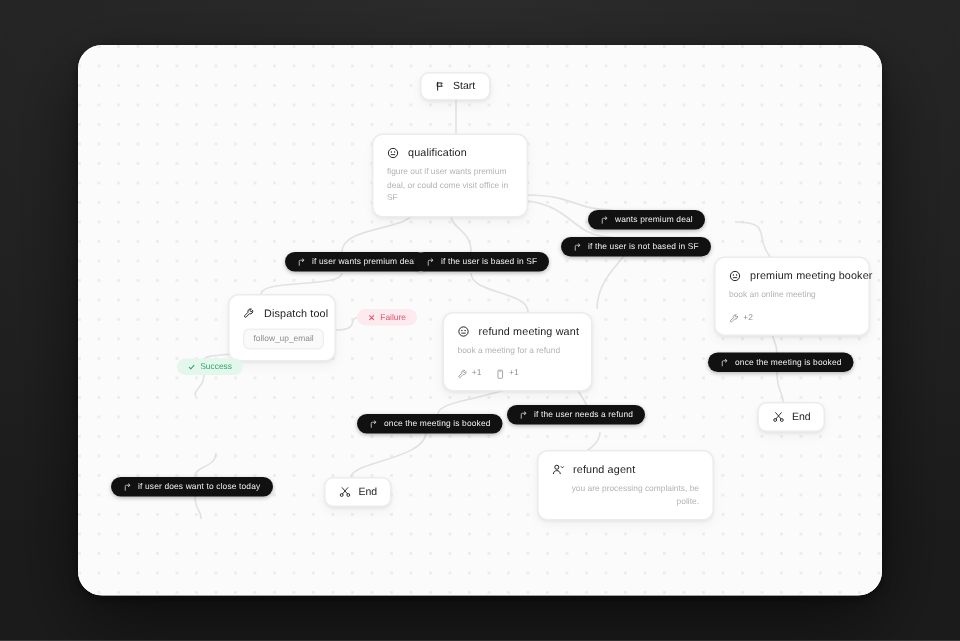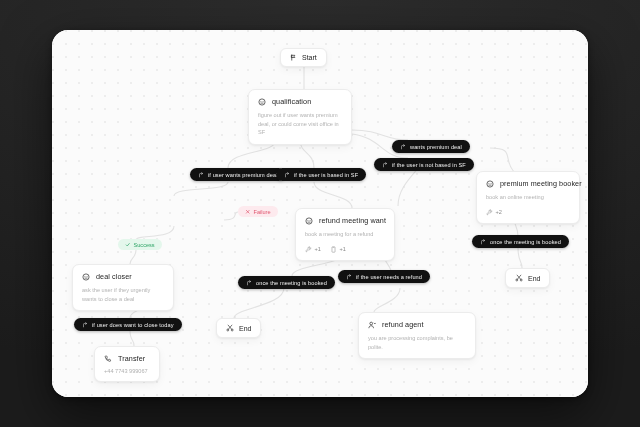--- a/index.html
+++ b/index.html
@@ -223,20 +223,31 @@
           <span class="ico">
             <svg width="7" height="7" viewBox="0 0 16 16">
                 <path d="M11.2 2.2a3.4 3.4 0 00-4.5 4.2L2.4 10.7a1.3 1.3 0 101.9 1.9l4.3-4.3a3.4 3.4 0 004.2-4.5l-2 2-1.7-1.7z" fill="none" stroke="#8a8a8a" stroke-width="1.2" stroke-linejoin="round"></path>
               </svg>
           </span>
           <span>+2</span>
         </span>
       </div>
     </div>
 
+    <div class="node card" style="left:100px; top:166px; width:72px;">
+      <div class="card-head">
+        <span class="ico">
+          <svg width="8" height="8" viewBox="0 0 16 16">
+              <path d="M11.2 2.2a3.4 3.4 0 00-4.5 4.2L2.4 10.7a1.3 1.3 0 101.9 1.9l4.3-4.3a3.4 3.4 0 004.2-4.5l-2 2-1.7-1.7z" fill="none" stroke="#1d1d1d" stroke-width="1.3" stroke-linejoin="round"></path>
+            </svg>
+        </span>
+        <span class="card-title">Dispatch tool</span>
+      </div>
+      <div class="toolchip">follow_up_email</div>
+    </div>
 
     <div class="node chip failure" style="left:186px; top:176px;">
       <span class="ico">
         <svg width="5.5" height="5.5" viewBox="0 0 16 16">
             <path d="M4 4l8 8M12 4l-8 8" stroke="#e0566f" stroke-width="2" stroke-linecap="round"></path>
           </svg>
       </span>
       <span>Failure</span>
     </div>
 
@@ -285,34 +296,20 @@
 
     <div class="node pill" style="left:420px; top:205px;">
       <span class="ico">
         <svg width="6" height="6" viewBox="0 0 16 16">
             <path d="M4 13V6a2 2 0 012-2h6M9.5 1.5L12.5 4 9.5 6.5" fill="none" stroke="#f2f2f2" stroke-width="1.5" stroke-linecap="round" stroke-linejoin="round"></path>
           </svg>
       </span>
       <span>once the meeting is booked</span>
     </div>
 
-    <div class="node card" style="left:20px; top:234px; width:102px;">
-      <div class="card-head">
-        <span class="ico">
-          <svg width="8" height="8" viewBox="0 0 16 16">
-              <circle cx="8" cy="8" r="6.2" fill="none" stroke="#1d1d1d" stroke-width="1.3"></circle>
-              <circle cx="5.9" cy="6.6" r=".95" fill="#1d1d1d"></circle>
-              <circle cx="10.1" cy="6.6" r=".95" fill="#1d1d1d"></circle>
-              <path d="M5.6 10.2h4.8" stroke="#1d1d1d" stroke-width="1.2" stroke-linecap="round"></path>
-            </svg>
-        </span>
-        <span class="card-title">deal closer</span>
-      </div>
-      <div class="card-desc">ask the user if they urgently wants to close a deal</div>
-    </div>
 
     <div class="node pill" style="left:186px; top:246px;">
       <span class="ico">
         <svg width="6" height="6" viewBox="0 0 16 16">
             <path d="M4 13V6a2 2 0 012-2h6M9.5 1.5L12.5 4 9.5 6.5" fill="none" stroke="#f2f2f2" stroke-width="1.5" stroke-linecap="round" stroke-linejoin="round"></path>
           </svg>
       </span>
       <span>once the meeting is booked</span>
     </div>
 
@@ -338,21 +335,21 @@
 
     <div class="node pill" style="left:22px; top:288px;">
       <span class="ico">
         <svg width="6" height="6" viewBox="0 0 16 16">
             <path d="M4 13V6a2 2 0 012-2h6M9.5 1.5L12.5 4 9.5 6.5" fill="none" stroke="#f2f2f2" stroke-width="1.5" stroke-linecap="round" stroke-linejoin="round"></path>
           </svg>
       </span>
       <span>if user does want to close today</span>
     </div>
 
-    <div class="node card" style="left:306px; top:282px; width:118px;">
+    <div class="node card" style="left:306px; top:270px; width:118px;text-align:right;">
       <div class="card-head">
         <span class="ico">
           <svg width="8" height="8" viewBox="0 0 16 16">
               <circle cx="6.4" cy="5" r="2.7" fill="none" stroke="#1d1d1d" stroke-width="1.3"></circle>
               <path d="M1.8 13.6c0-2.5 2.1-4.1 4.6-4.1s4.6 1.6 4.6 4.1" fill="none" stroke="#1d1d1d" stroke-width="1.3" stroke-linecap="round"></path>
               <path d="M12.2 4.2l1.6 1.6 1.6-1.6" fill="none" stroke="#1d1d1d" stroke-width="1.2" stroke-linecap="round" stroke-linejoin="round"></path>
             </svg>
         </span>
         <span class="card-title">refund agent</span>
       </div>
@@ -363,26 +360,15 @@
       <span class="ico">
         <svg width="8" height="8" viewBox="0 0 16 16">
             <circle cx="3.6" cy="12" r="1.9" fill="none" stroke="#1d1d1d" stroke-width="1.2"></circle>
             <circle cx="12.4" cy="12" r="1.9" fill="none" stroke="#1d1d1d" stroke-width="1.2"></circle>
             <path d="M11.4 10.6L4.2 2.2M4.6 10.6l7.2-8.4" fill="none" stroke="#1d1d1d" stroke-width="1.2" stroke-linecap="round"></path>
           </svg>
       </span>
       <span class="mini-label">End</span>
     </div>
 
-    <div class="node card" style="left:42px; top:316px; width:66px;">
-      <div class="card-head">
-        <span class="ico">
-          <svg width="8" height="8" viewBox="0 0 16 16">
-              <path d="M2.2 3.4a1.4 1.4 0 011.4-1.4h1.2c.6 0 1.1.4 1.3 1l.4 1.5c.1.5-.1 1-.5 1.3l-.8.6a8.6 8.6 0 003.4 3.4l.6-.8c.3-.4.8-.6 1.3-.5l1.5.4c.6.2 1 .7 1 1.3v1.2a1.4 1.4 0 01-1.4 1.4A11.2 11.2 0 012.2 3.4z" fill="none" stroke="#1d1d1d" stroke-width="1.2" stroke-linejoin="round"></path>
-            </svg>
-        </span>
-        <span class="card-title">Transfer</span>
-      </div>
-      <div class="phone">+44 7743 999067</div>
-    </div>
 
   </div>
 </div>
 
 </body></html>

